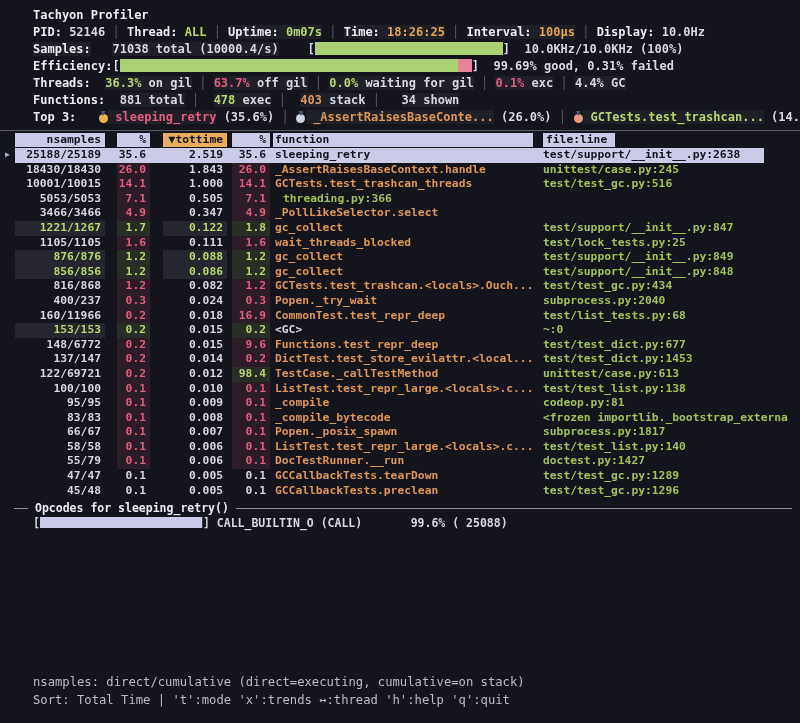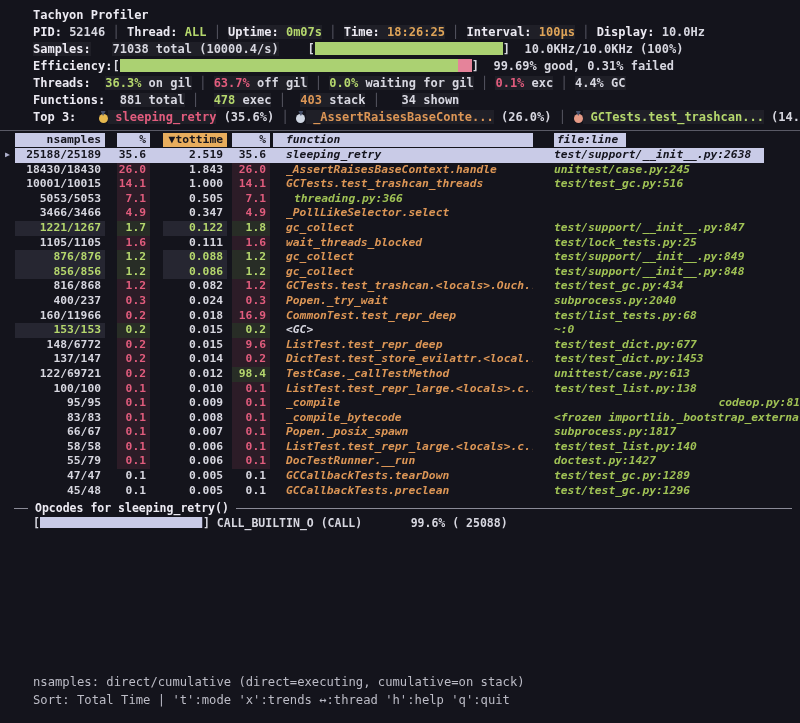--- a/index.html
+++ b/index.html
@@ -39,21 +39,21 @@
   
   .rule{position:absolute;top:130px;left:0;width:800px;border-top:1px solid #5a5a66;}
   
   .thead{position:absolute;top:133px;left:0;width:800px;height:15px;display:flex;font-size:11.3px;font-weight:700;}
   .thead .hc{height:14px;line-height:14px;background:var(--lavender);color:var(--lavender-text);white-space:pre;overflow:hidden;box-sizing:border-box;}
   .thead .hc.sorted{background:var(--sort-bg);}
   .thead .hc.plainbg{background:transparent;}
   .thead .hc.plainbg .tag{display:inline-block;height:14px;background:var(--lavender);padding:0 8px 0 3px;}
   .gapc{height:100%;}
   .r{text-align:right;padding-right:4px;box-sizing:border-box;}
-  .l{text-align:left;padding-left:13px;box-sizing:border-box;font-style:italic;}
+  .l{text-align:left;padding-left:2px;box-sizing:border-box;}
   .tbody{position:absolute;top:148px;left:0;width:800px;font-size:11.3px;font-weight:700;}
   .row{position:relative;display:flex;height:14.6px;line-height:14.6px;}
   .row .c{white-space:pre;overflow:hidden;box-sizing:border-box;position:relative;z-index:1;}
   .row.sel::before{content:"";position:absolute;left:15px;right:36px;top:0;bottom:0;background:var(--lavender);}
   .row.sel .c{color:var(--lavender-text) !important;background:transparent !important;}
   .gut-arrow{position:absolute;left:5px;top:0;font-size:8px;color:#aeb0cc;z-index:2;line-height:14.6px;}
   .bg-red{background:var(--tint-red);}
   .bg-green{background:var(--tint-green);}
   .hl{background:var(--hl);}
   
@@ -283,21 +283,21 @@
       <div class="row">
         <span class="c" style="width: 15px;"></span>
         <span class="c r fg" style="width: 90px;">148/6772</span>
         <span class="c" style="width: 12px;"></span>
         <span class="c r red bg-red" style="width: 33px;">0.2</span>
         <span class="c" style="width: 13px;"></span>
         <span class="c r fg" style="width: 64px;">0.015</span>
         <span class="c" style="width: 5px;"></span>
         <span class="c r red bg-red" style="width: 38px;">9.6</span>
         <span class="c" style="width: 3px;"></span>
-        <span class="c l orange" style="width: 260px;">ListTest.test_repr_deep</span>
+        <span class="c l orange" style="width: 260px;">Functions.test_repr_deep</span>
         <span class="c" style="width: 8px;"></span>
         <span class="c l filec" style="width: 259px;">test/test_dict.py:677</span>
       </div>
       <div class="row">
         <span class="c" style="width: 15px;"></span>
         <span class="c r fg" style="width: 90px;">137/147</span>
         <span class="c" style="width: 12px;"></span>
         <span class="c r red bg-red" style="width: 33px;">0.2</span>
         <span class="c" style="width: 13px;"></span>
         <span class="c r fg" style="width: 64px;">0.014</span>
@@ -341,21 +341,21 @@
         <span class="c r fg" style="width: 90px;">95/95</span>
         <span class="c" style="width: 12px;"></span>
         <span class="c r red bg-red" style="width: 33px;">0.1</span>
         <span class="c" style="width: 13px;"></span>
         <span class="c r fg" style="width: 64px;">0.009</span>
         <span class="c" style="width: 5px;"></span>
         <span class="c r red bg-red" style="width: 38px;">0.1</span>
         <span class="c" style="width: 3px;"></span>
         <span class="c l orange" style="width: 260px;">_compile</span>
         <span class="c" style="width: 8px;"></span>
-        <span class="c l filec" style="width: 259px; text-align: right;">codeop.py:81</span>
+        <span class="c l filec" style="width: 259px;">codeop.py:81</span>
       </div>
       <div class="row">
         <span class="c" style="width: 15px;"></span>
         <span class="c r fg" style="width: 90px;">83/83</span>
         <span class="c" style="width: 12px;"></span>
         <span class="c r red bg-red" style="width: 33px;">0.1</span>
         <span class="c" style="width: 13px;"></span>
         <span class="c r fg" style="width: 64px;">0.008</span>
         <span class="c" style="width: 5px;"></span>
         <span class="c r red bg-red" style="width: 38px;">0.1</span>

